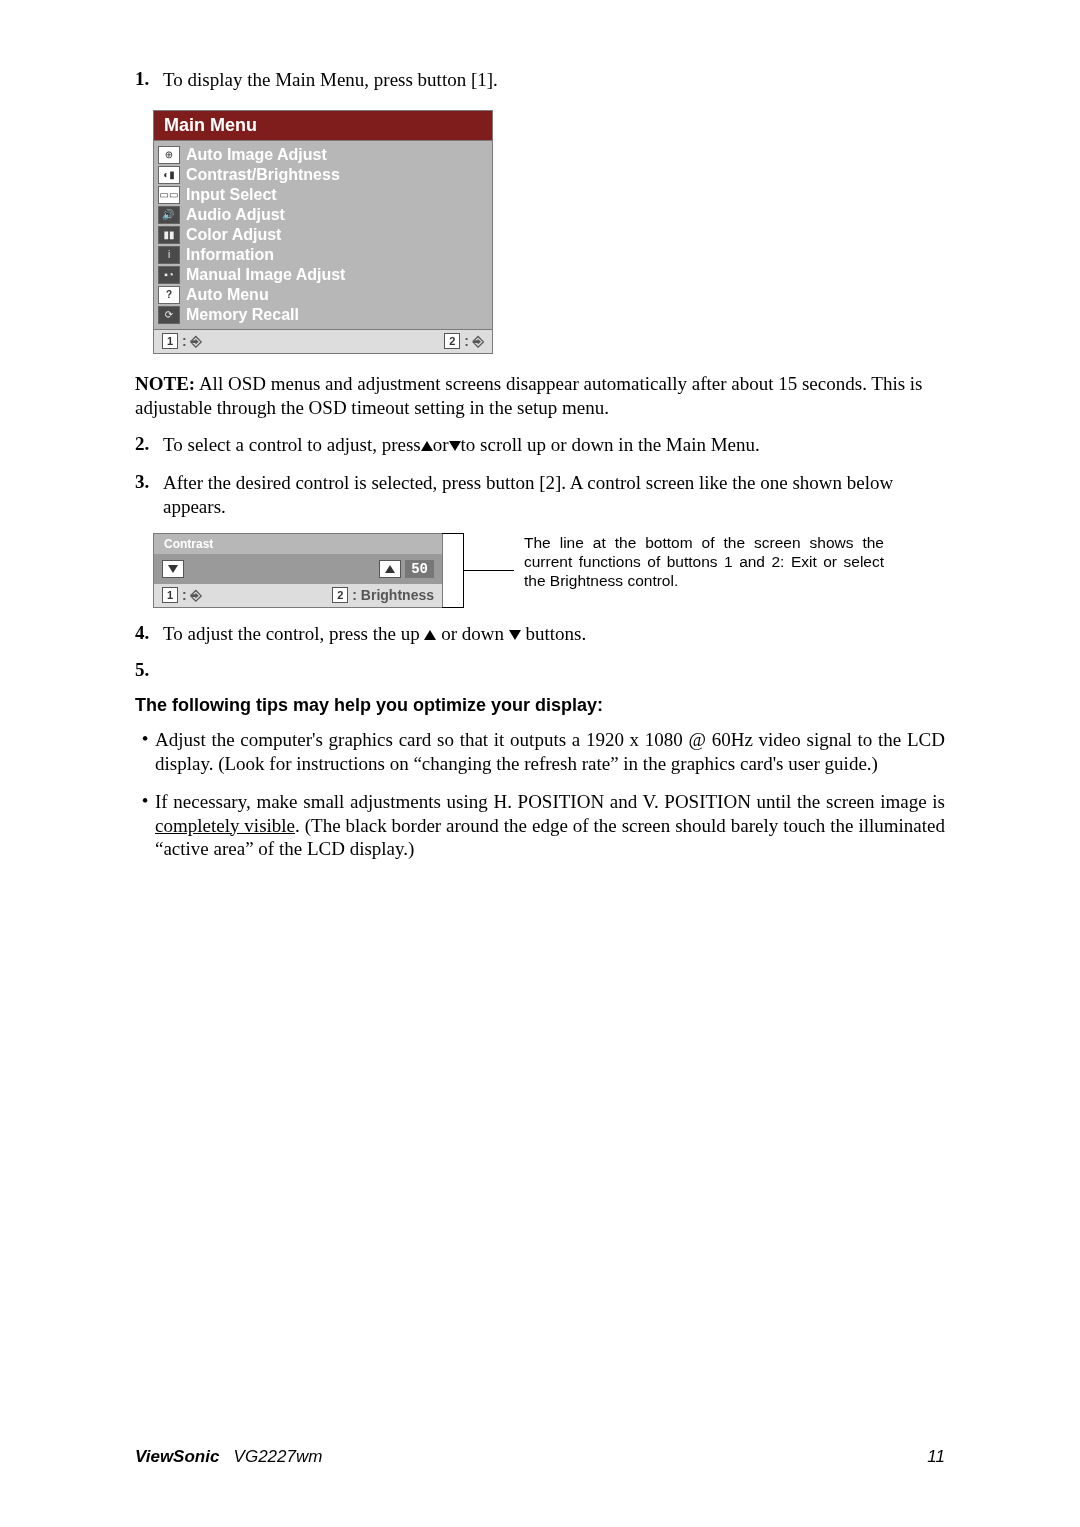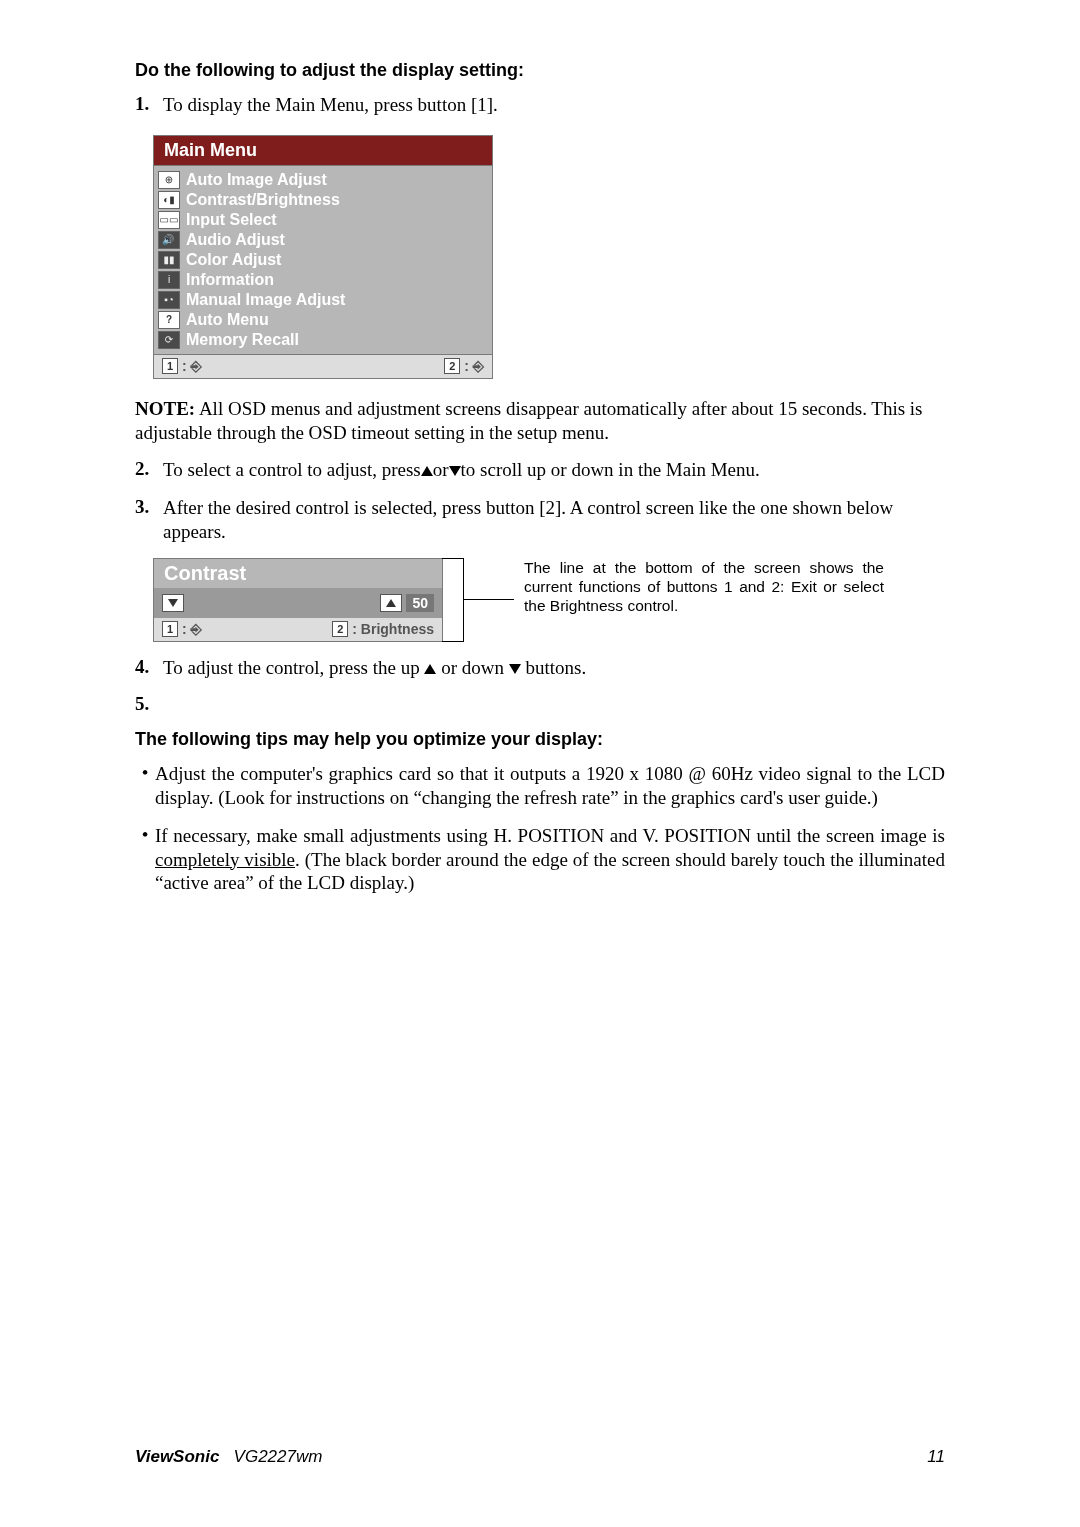--- a/index.html
+++ b/index.html
@@ -128,24 +128,24 @@
   .contrast-wrap {
     display:flex;
     align-items:flex-start;
     margin: 10px 0 14px 18px;
     gap: 0;
   }
   .contrast-osd {
     width: 290px;
     border:1px solid #7a7a7a;
   }
-  .contrast-title { background:#b7b7b7; color:#fff; font-weight:bold; font-size:20px; padding:3px 10px; }
+  .contrast-title { background:#b7b7b7; color:#fff; font-weight:bold; font-size:12px; padding:3px 10px; }
   .contrast-body { background:#9a9a9a; padding:6px 8px; display:flex; align-items:center; justify-content:space-between; }
   .ctrl-box { background:#fff; border:1px solid #555; width:22px;height:18px; display:flex;align-items:center;justify-content:center; }
-  .contrast-val { display:flex; align-items:center; gap:4px; }
+  .contrast-val { display:flex; align-items:center; gap:4px;font-family:Liberation Mono, monospace; }
   .contrast-num { background:#777; color:#fff; font-weight:bold; font-size:14px; padding:1px 6px; }
   .contrast-footer { background:#ddd; padding:3px 8px; display:flex; justify-content:space-between; font-size:14px; color:#555; font-weight:bold; }
   .bracket-line {
     border-top: 1.5px solid #000;
     border-right: 1.5px solid #000;
     border-bottom: 1.5px solid #000;
     border-left: none;
     width: 22px;
     align-self: stretch;
     margin-left: -1px;
@@ -179,21 +179,20 @@
     font-size:17px;
     font-style:italic;
   }
   .footer .brand { font-weight:bold; }
   .justify { text-align: justify; }
 </style>
 </head>
 <body>
 
 <div class="page">
-  <div class="heading">Do the following to adjust the display setting:</div>
 
   <div class="num-list">
     <div class="num-item">
       <div class="num">1.</div>
       <div class="txt">To display the Main Menu, press button [1].</div>
     </div>
   </div>
 
   <div class="osd">
     <div class="osd-title">Main Menu</div>

